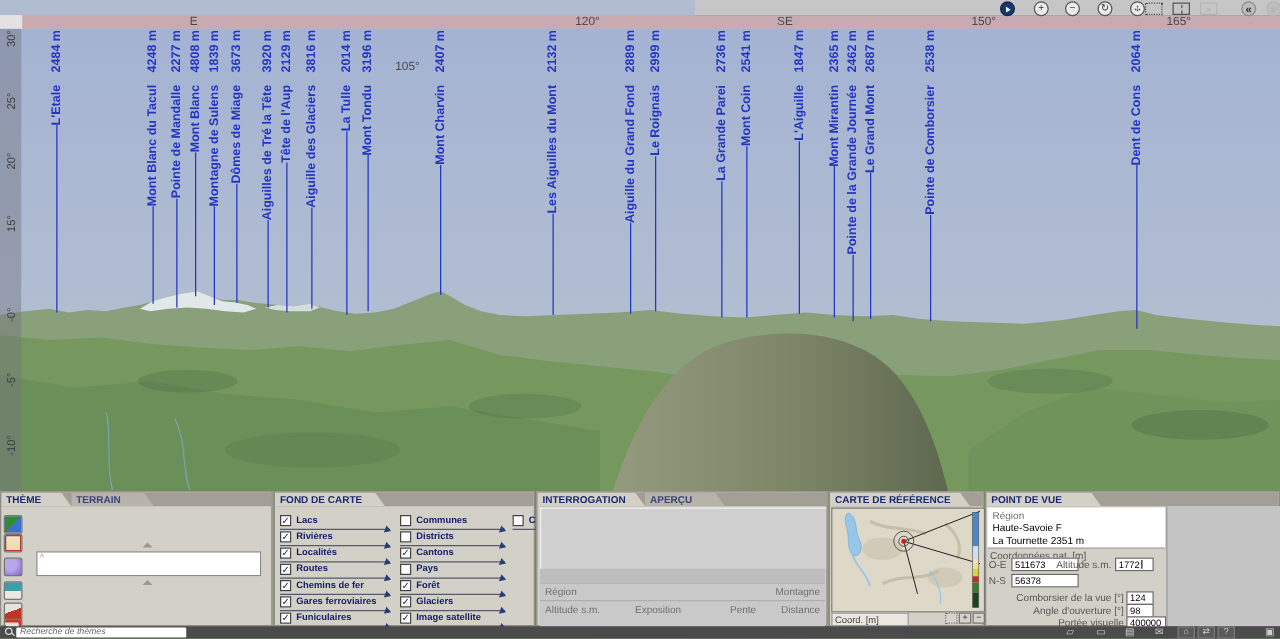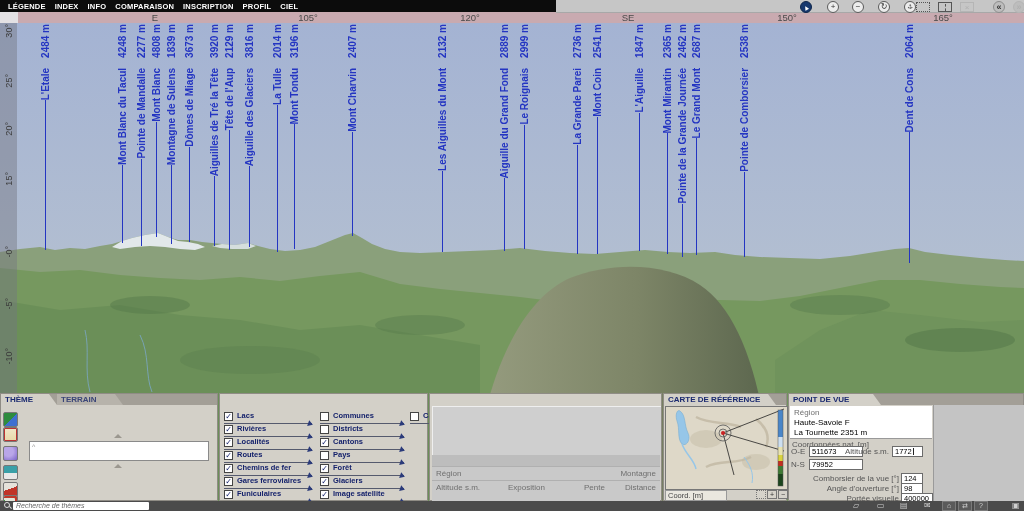--- a/index.html
+++ b/index.html
@@ -136,29 +136,20 @@
     <ellipse cx="150" cy="305" rx="40" ry="9" fill="#55784a" opacity="0.45"></ellipse>
     <ellipse cx="420" cy="325" rx="45" ry="10" fill="#55784a" opacity="0.4"></ellipse>
     <ellipse cx="840" cy="305" rx="50" ry="10" fill="#55784a" opacity="0.4"></ellipse>
     <ellipse cx="960" cy="340" rx="55" ry="12" fill="#507346" opacity="0.45"></ellipse>
     <ellipse cx="250" cy="360" rx="70" ry="14" fill="#5d8150" opacity="0.5"></ellipse>
 
     <path d="M85,330 C90,350 84,370 90,392" stroke="#7aa7c8" stroke-width="1" fill="none" opacity="0.8"></path>
     <path d="M140,335 C150,355 145,375 152,392" stroke="#7aa7c8" stroke-width="1" fill="none" opacity="0.8"></path>
   </svg>
 
-  <div id="menubar">
-      <span class="menu-item">LÉGENDE</span>
-      <span class="menu-item">INDEX</span>
-      <span class="menu-item">INFO</span>
-      <span class="menu-item">COMPARAISON</span>
-      <span class="menu-item">INSCRIPTION</span>
-      <span class="menu-item">PROFIL</span>
-      <span class="menu-item">CIEL</span>
-    </div>
   <div id="topright"></div>
   <div id="toolbar">
       <span class="tbtn circle-primary" style="left: 800px;">
         <span class="ptr">▲</span>
       </span>
       <span class="tbtn circle" style="left: 827px;">+</span>
       <span class="tbtn circle" style="left: 852px;">−</span>
       <span class="tbtn circle" style="left: 878px;">↻</span>
       <span class="tbtn circle-move" style="left: 904px;">
         <span class="mv1">↔</span>
@@ -167,21 +158,21 @@
       <span class="tbtn square-dotted" style="left: 916px;"></span>
       <span class="tbtn square-dash" style="left: 938px;"></span>
       <span class="tbtn square-x disabled" style="left: 960px;">×</span>
       <span class="tbtn chev" style="left: 993px;">«</span>
       <span class="tbtn chev disabled" style="left: 1013px;">»</span>
     </div>
 
   <div id="compass-corner"></div>
   <div id="compassbar">
       <span class="compass-tick" style="left: 137px;">E</span>
-      <span class="compass-tick" style="left: 290px;">105°</span>
+      <span class="compass-tick" style="left: 308px; margin-top: 36px;">105°</span>
       <span class="compass-tick" style="left: 452px;">120°</span>
       <span class="compass-tick" style="left: 610px;">SE</span>
       <span class="compass-tick" style="left: 769px;">150°</span>
       <span class="compass-tick" style="left: 925px;">165°</span>
     </div>
 
   <div id="scale-strip"></div>
 
   <div class="panel" style="left:0;width:218px;">
     <div class="tabstrip">
@@ -197,20 +188,23 @@
         <div class="ticon t6" style="top: 101px;"></div>
       </div>
     <i class="handle" style="left:113px;top:40px;"></i>
     <div id="theme-select">
       <i>^</i>
     </div>
     <i class="handle" style="left:113px;top:70px;"></i>
   </div>
 
   <div class="panel" id="fond-panel" style="left:219px;width:209px;">
+    <div class="tabstrip">
+      <div class="tab active" style="left:0;width:88px;">FOND DE CARTE</div>
+    </div>
   <div class="cb-row" style="left: 4px; top: 17px; width: 88px;">
         <span class="cb checked">✓</span>
         <span class="cb-label">Lacs</span>
         <i class="cb-tri"></i>
       </div>
       <div class="cb-row" style="left: 4px; top: 30px; width: 88px;">
         <span class="cb checked">✓</span>
         <span class="cb-label">Rivières</span>
         <i class="cb-tri"></i>
       </div>
@@ -275,20 +269,24 @@
         <i class="cb-tri"></i>
       </div>
       <div class="cb-row" style="left: 190px; top: 17px; width: 62px;">
         <span class="cb"></span>
         <span class="cb-label">Carte isolée</span>
         <i class="cb-tri"></i>
       </div>
     </div>
 
   <div class="panel" style="left:429px;width:233px;">
+    <div class="tabstrip">
+      <div class="tab active" style="left:0;width:86px;">INTERROGATION</div>
+      <div class="tab inactive" style="left:86px;width:64px;">APERÇU</div>
+    </div>
     <div id="int-area"></div>
     <div id="int-strip"></div>
     <div class="int-row" style="top:72px;">
       <span style="left:4px;">Région</span>
       <span style="right:4px;">Montagne</span>
     </div>
     <div class="int-row" style="top:86px;height:21px;">
       <span style="left:4px;">Altitude s.m.</span>
       <span style="left:76px;">Exposition</span>
       <span style="left:152px;">Pente</span>
@@ -351,21 +349,21 @@
     <span class="pv-label" style="left:2px;top:53px;">O-E</span>
     <div class="pv-input" style="left:20px;top:52px;width:50px;">
       <span>511673</span>
     </div>
     <span class="pv-label pv-right" style="left:52px;top:53px;width:48px;">Altitude s.m.</span>
     <div class="pv-input" style="left:103px;top:52px;width:27px;">
       <span>1772</span><span class="caret"></span>
     </div>
     <span class="pv-label" style="left:2px;top:66px;">N-S</span>
     <div class="pv-input" style="left:20px;top:65px;width:50px;">
-      <span>79952</span>
+      <span>56378</span>
     </div>
     <span class="pv-label pv-right" style="left:10px;top:80px;width:100px;">Comborsier de la vue [°]</span>
     <div class="pv-input" style="left:112px;top:79px;width:18px;">
       <span>124</span>
     </div>
     <span class="pv-label pv-right" style="left:10px;top:90px;width:100px;">Angle d'ouverture [°]</span>
     <div class="pv-input" style="left:112px;top:89px;width:18px;">
       <span>98</span>
     </div>
     <span class="pv-label pv-right" style="left:10px;top:100px;width:100px;">Portée visuelle</span>

